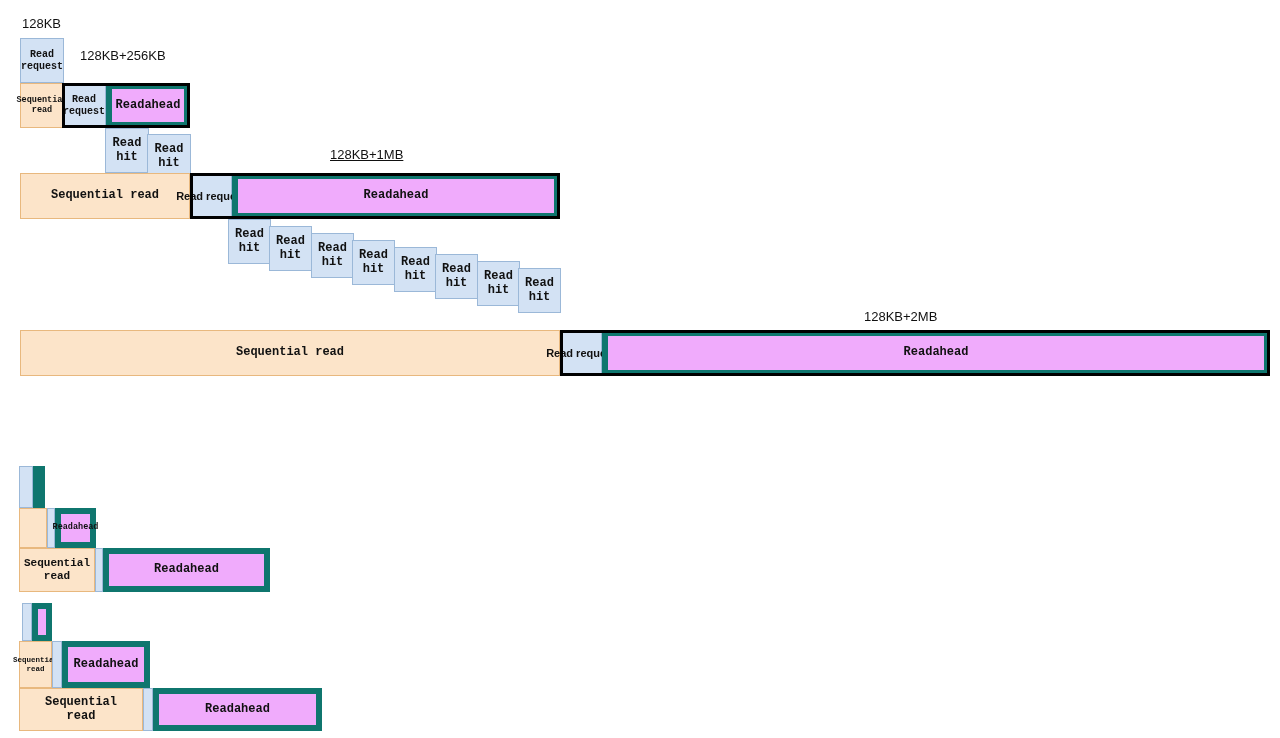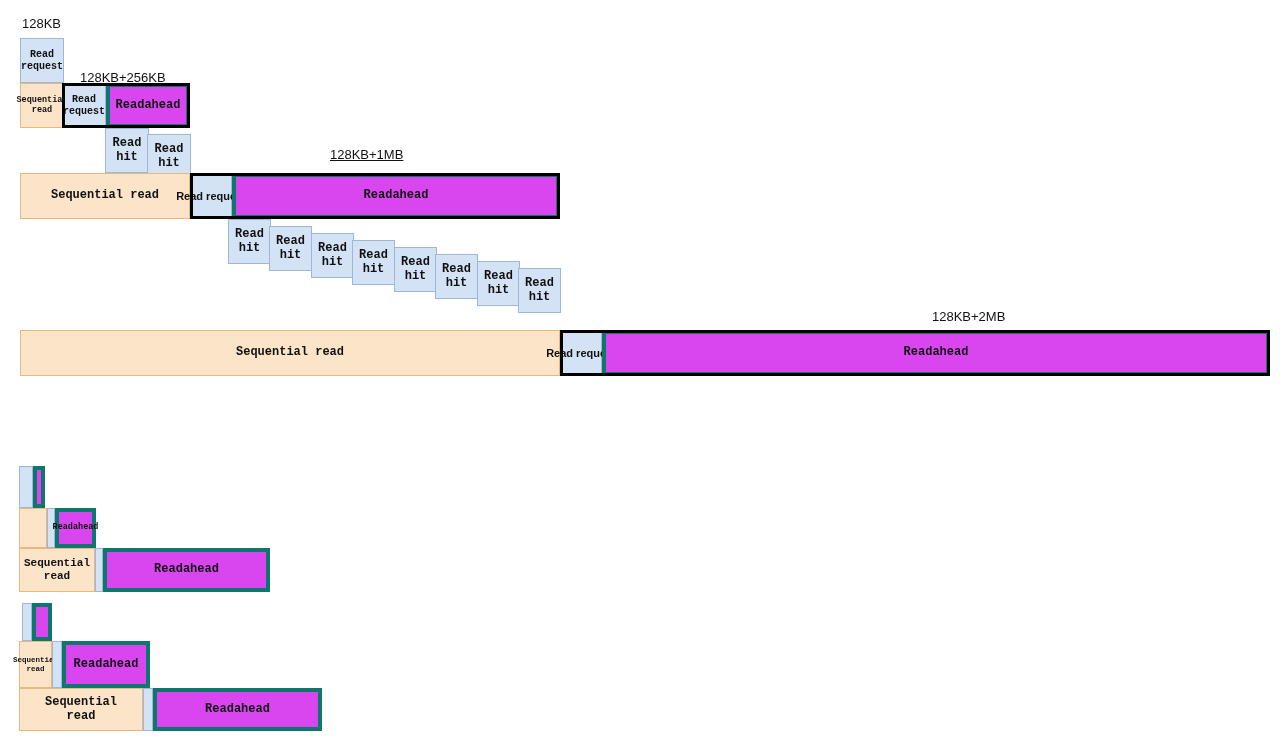--- a/index.html
+++ b/index.html
@@ -31,22 +31,22 @@
     color: #111111;
     line-height: 1.15;
     white-space: nowrap;
     font-family: Liberation Mono, monospace;
   }
   .blue {
     background: #d3e2f4;
     border: 1px solid #9bb8d8;
   }
   .green {
-    background: #d946ef;
-    border: 4px solid #0f766e;
+    background: #f0abfc;
+    border: 6px solid #0f766e;
   }
   .orange {
     background: #fce4c9;
     border: 1px solid #e8b87e;
   }
   .thick {
     border: 3px solid #000000;
   }
   .nofill { background: transparent; }
   .caption {
@@ -71,23 +71,23 @@
   .f8 { font-size: 8.5px; }
   .f10 { font-size: 10px; }
   .f11 { font-size: 11px; }
   .f12 { font-size: 12px; }
 </style>
 </head>
 <body>
 
 <div id="canvas">
     <div class="caption" style="left: 22px; top: 16px;">128KB</div>
-    <div class="caption" style="left: 80px; top: 70px;">128KB+256KB</div>
+    <div class="caption" style="left: 80px; top: 48px;">128KB+256KB</div>
     <div class="caption" style="left: 330px; top: 147px; text-decoration: underline;">128KB+1MB</div>
-    <div class="caption" style="left: 932px; top: 309px;">128KB+2MB</div>
+    <div class="caption" style="left: 864px; top: 309px;">128KB+2MB</div>
     <div class="box blue f10" style="left: 20px; top: 38px; width: 44px; height: 45px;">Read<br>request</div>
     <div class="box orange f8" style="left: 20px; top: 83px; width: 44px; height: 45px;">Sequential<br>read</div>
     <div class="box blue f10" style="left: 62px; top: 83px; width: 44px; height: 45px;">Read<br>request</div>
     <div class="box green f12" style="left: 106px; top: 83px; width: 84px; height: 45px;">Readahead</div>
     <div class="box thick nofill" style="left: 62px; top: 83px; width: 128px; height: 45px;"></div>
     <div class="box blue f12" style="left: 105px; top: 128px; width: 44px; height: 45px;">Read<br>hit</div>
     <div class="box blue f12" style="left: 147px; top: 134px; width: 44px; height: 45px;">Read<br>hit</div>
     <div class="box orange f12" style="left: 20px; top: 173px; width: 170px; height: 46px;">Sequential read</div>
     <div class="box blue" style="left: 190px; top: 173px; width: 42px; height: 46px;"></div>
     <div class="lbl-overflow f11" style="left: 150px; top: 173px; width: 122px; height: 46px;">Read request</div>

